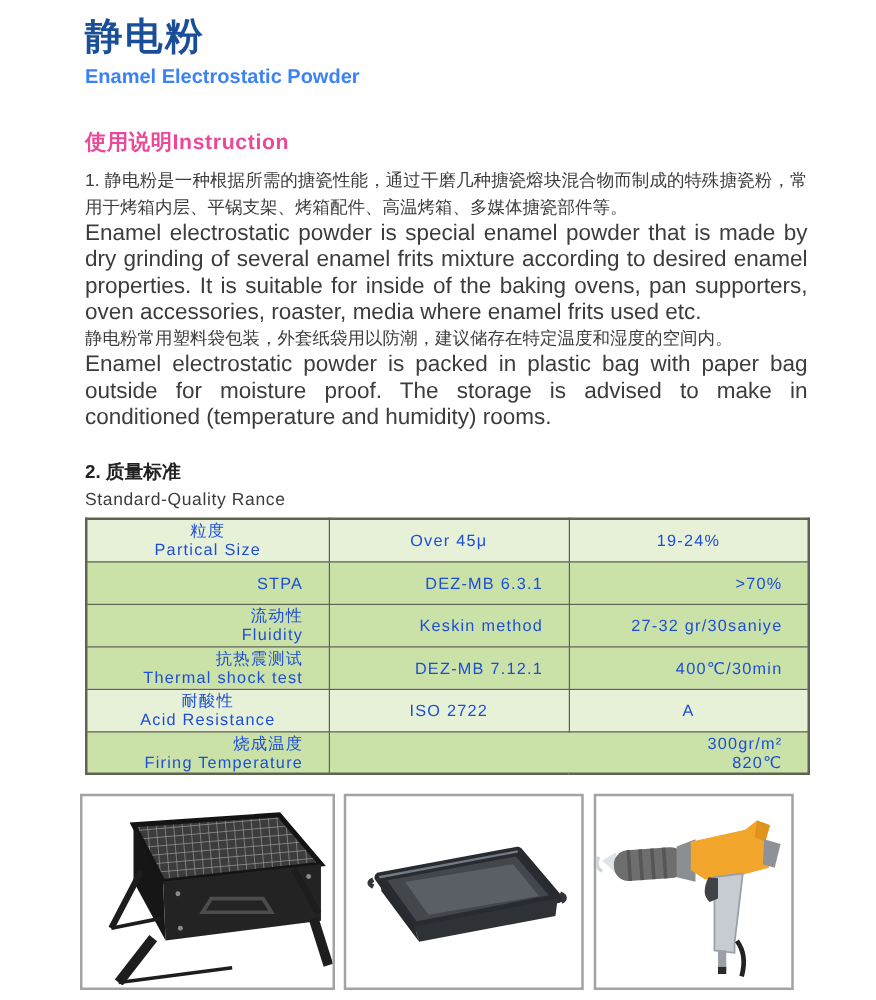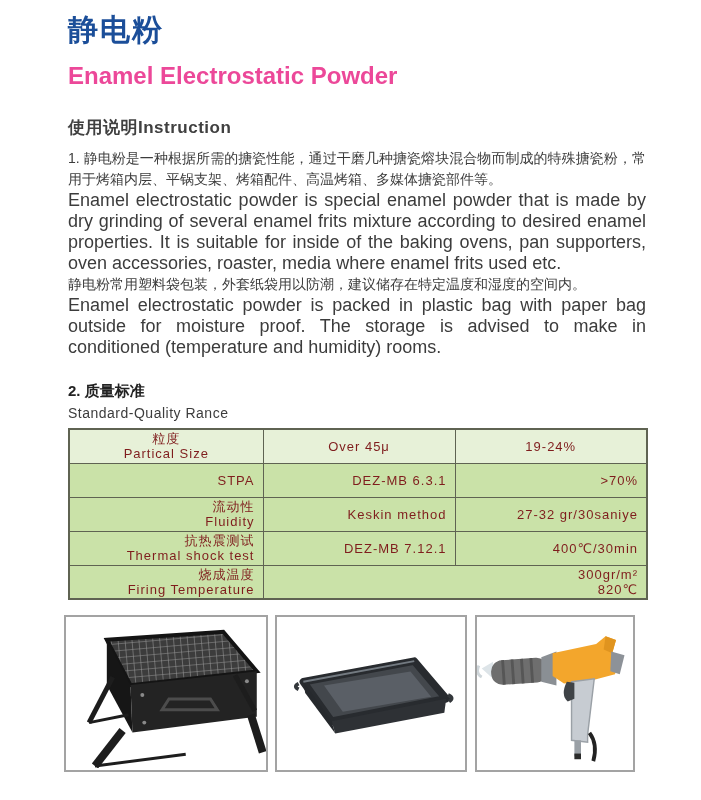--- a/index.html
+++ b/index.html
@@ -11,31 +11,31 @@
   .page { padding: 12px 66px 0 68px; }
 
   .title-zh {
     color: #1b4e99;
     font-size: 30px;
     font-weight: bold;
     line-height: 36px;
     letter-spacing: 2px;
   }
   .title-en {
-    color: #ec4899;
-    font-size: 24px;
+    color: #3b82f6;
+    font-size: 16px;
     font-weight: bold;
     line-height: 24px;
-    margin-top: 16px;
+    margin-top: 2px;
   }
   .instruction-heading {
     margin-top: 28px;
     font-size: 17px;
     font-weight: bold;
-    color: #404040;
+    color: #ec4899;
     letter-spacing: 0.5px;
   }
   .paragraphs { margin-top: 9px; width: 578px; }
   .paragraphs p { text-align: justify; }
   .paragraphs p.zh { font-size: 14px; line-height: 21px; color: #3c3c3c; }
   .paragraphs p.en { font-size: 18px; line-height: 21px; color: #3c3c3c; }
 
   .section2-zh {
     margin-top: 24px;
     font-size: 15px;
@@ -51,23 +51,23 @@
     border: 2px solid #5f6352;
     table-layout: fixed;
   }
   table.quality td {
     border: 1px solid #5f6352;
     text-align: center;
     vertical-align: middle;
     font-size: 13px;
     line-height: 15px;
     letter-spacing: 1px;
-    color: #7f1d1d;
+    color: #1d4ed8;
     height: 34px;
-    padding: 1px 8px;
+    padding: 1px 20px;
   }
   table.quality col.c1 { width: 194px; }
   table.quality col.c2 { width: 192px; }
   table.quality col.c3 { width: 192px; }
   tr.light td { background: #e7f1d8; }
   tr.dark td  { background: #cae2a8; text-align: right; }
   td .l1, td .l2 { display: block; }
 
   .image-row {
     margin-top: 15px;
@@ -138,20 +138,28 @@
       <td>Keskin method</td>
       <td>27-32 gr/30saniye</td>
     </tr>
     <tr class="dark">
       <td>
             <span class="l1">抗热震测试</span>
             <span class="l2">Thermal shock test</span>
           </td>
       <td>DEZ-MB 7.12.1</td>
       <td>400℃/30min</td>
+    </tr>
+    <tr class="light">
+      <td>
+            <span class="l1">耐酸性</span>
+            <span class="l2">Acid Resistance</span>
+          </td>
+      <td>ISO 2722</td>
+      <td>A</td>
     </tr>
     <tr class="dark">
       <td>
             <span class="l1">烧成温度</span>
             <span class="l2">Firing Temperature</span>
           </td>
       <td colspan="2">
             <span class="l1">300gr/m²</span>
             <span class="l2">820℃</span>
           </td>

